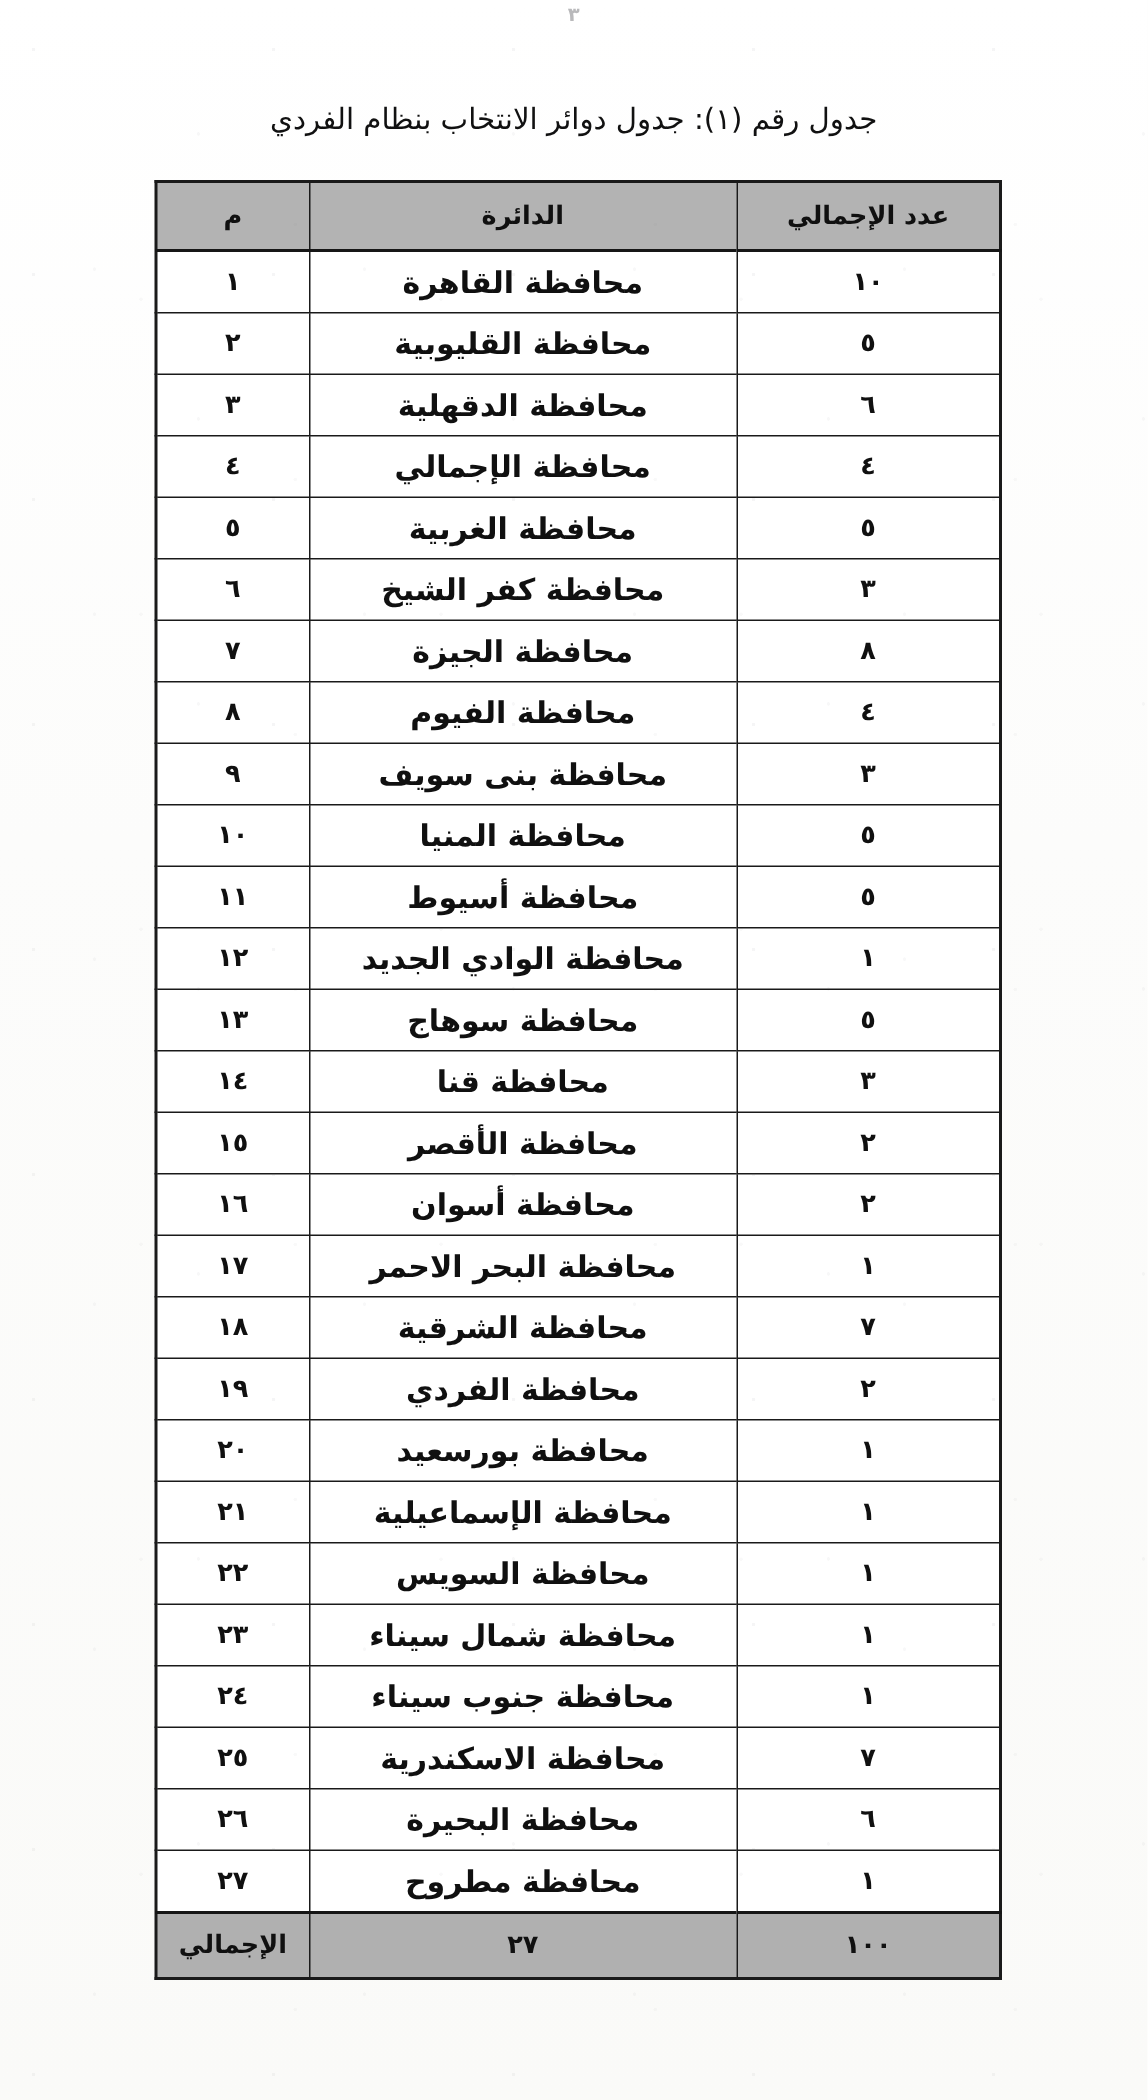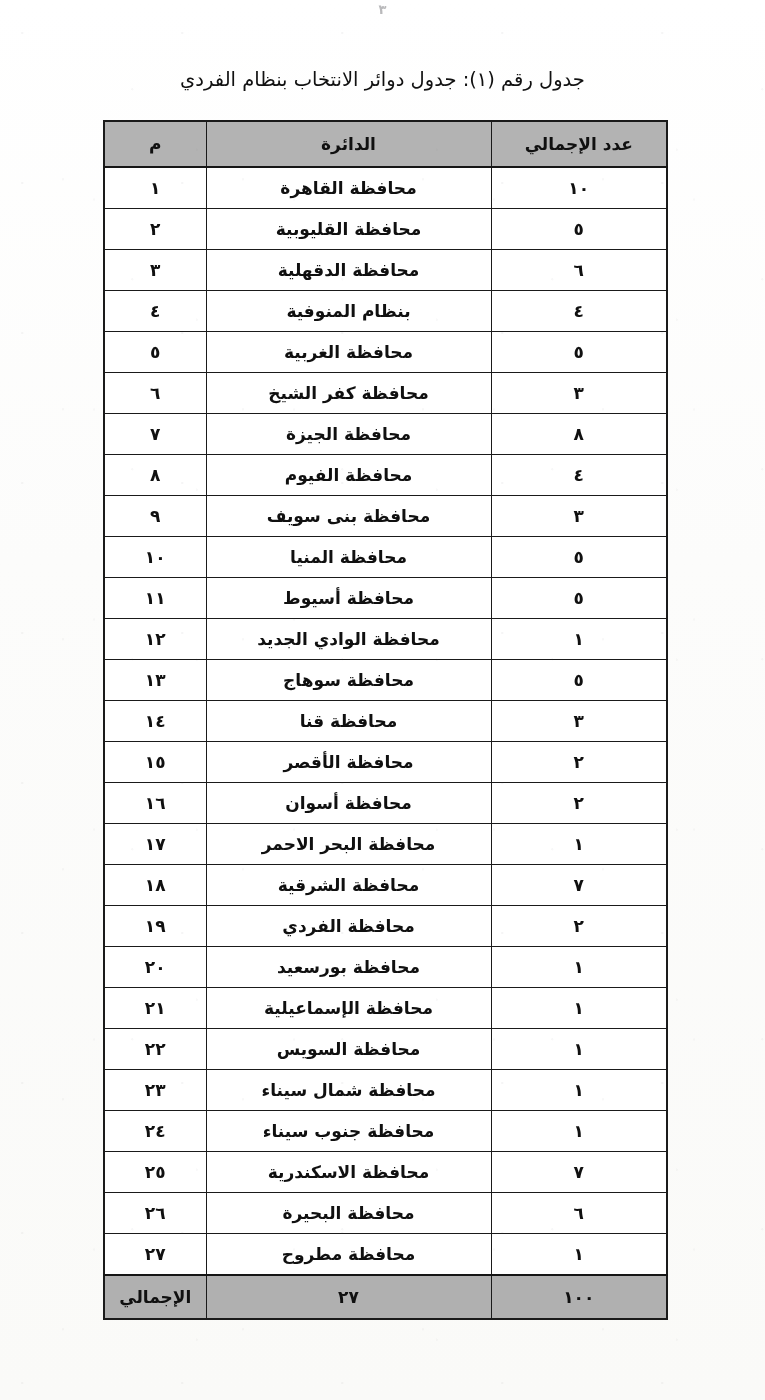--- a/index.html
+++ b/index.html
@@ -83,21 +83,21 @@
   }
 
   table.seats-table thead th {
     background: #b3b3b3;
     height: 44px;
     font-size: 17px;
     border-bottom: 2.2px solid #161616;
   }
 
   table.seats-table tbody td.cell-district {
-    font-size: 17px;
+    font-size: 20px;
     letter-spacing: -0.2px;
   }
 
   table.seats-table tbody td.cell-seats,
   table.seats-table tbody td.cell-index {
     font-size: 17px;
   }
 
   table.seats-table tfoot td {
     background: #b0b0b0;
@@ -156,21 +156,21 @@
             <td class="cell-district">محافظة القليوبية</td>
             <td class="cell-index">٢</td>
           </tr>
           <tr>
             <td class="cell-seats">٦</td>
             <td class="cell-district">محافظة الدقهلية</td>
             <td class="cell-index">٣</td>
           </tr>
           <tr>
             <td class="cell-seats">٤</td>
-            <td class="cell-district">بنظام المنوفية</td>
+            <td class="cell-district">محافظة الإجمالي</td>
             <td class="cell-index">٤</td>
           </tr>
           <tr>
             <td class="cell-seats">٥</td>
             <td class="cell-district">محافظة الغربية</td>
             <td class="cell-index">٥</td>
           </tr>
           <tr>
             <td class="cell-seats">٣</td>
             <td class="cell-district">محافظة كفر الشيخ</td>

